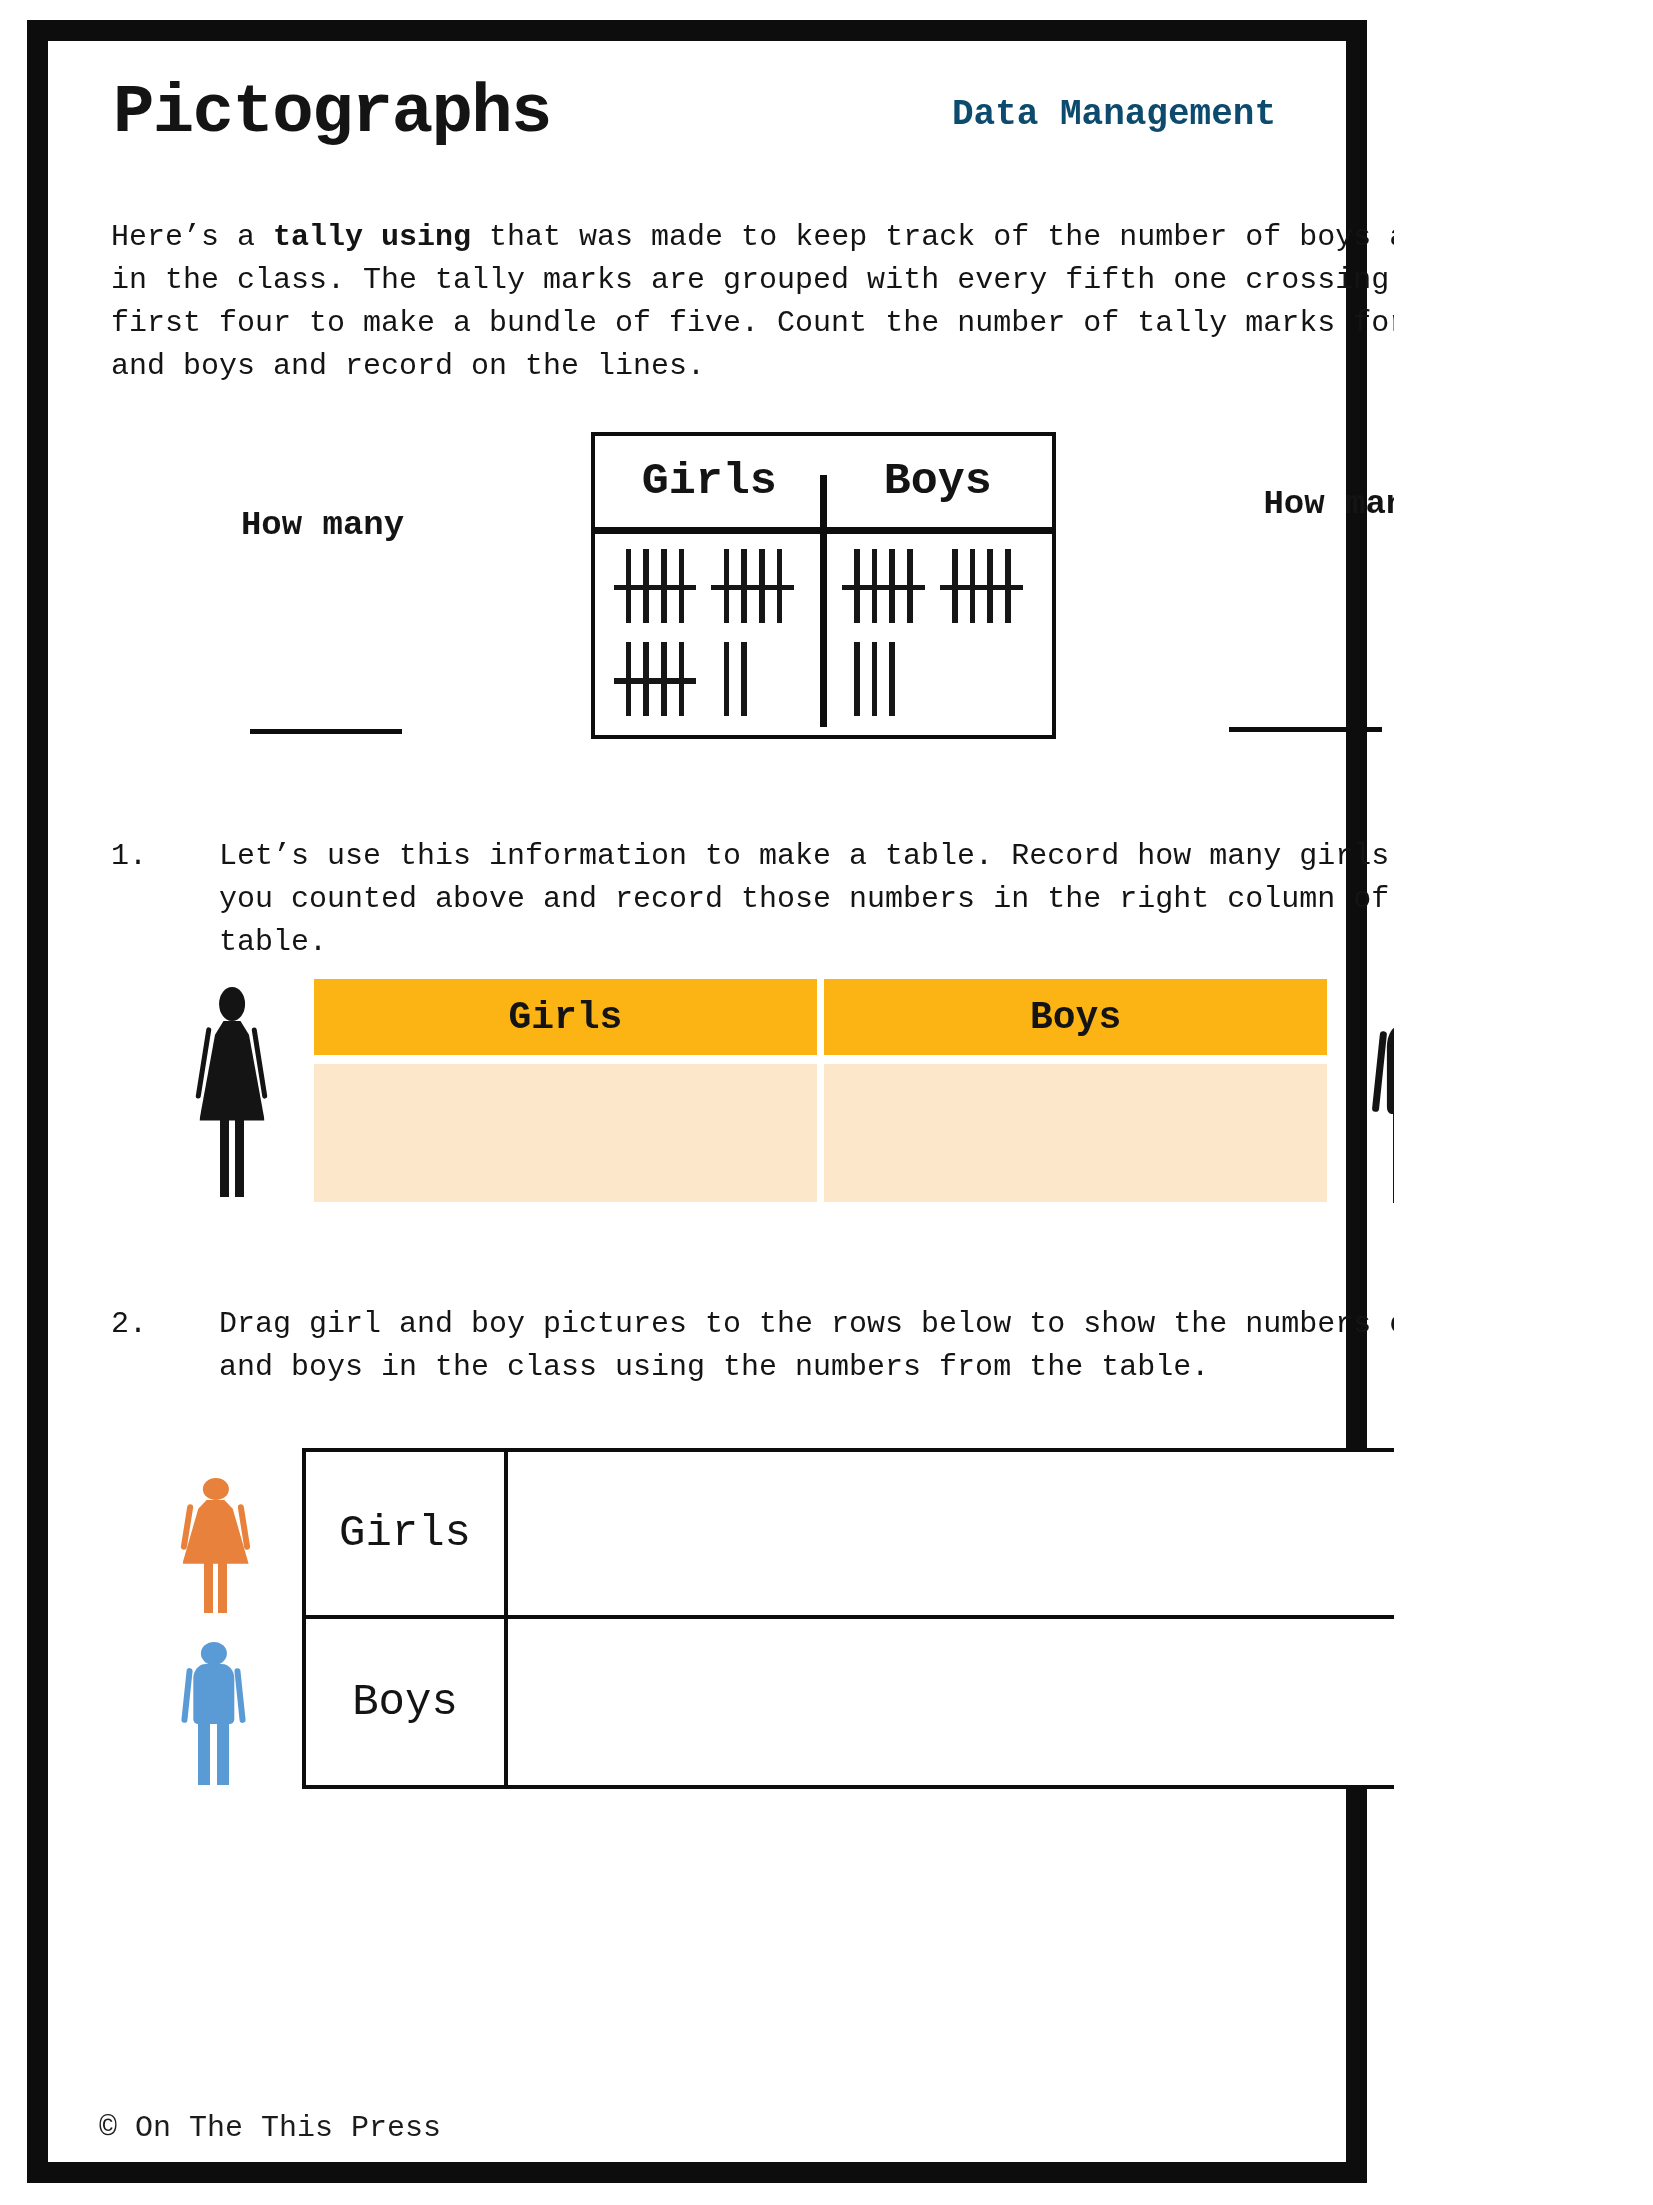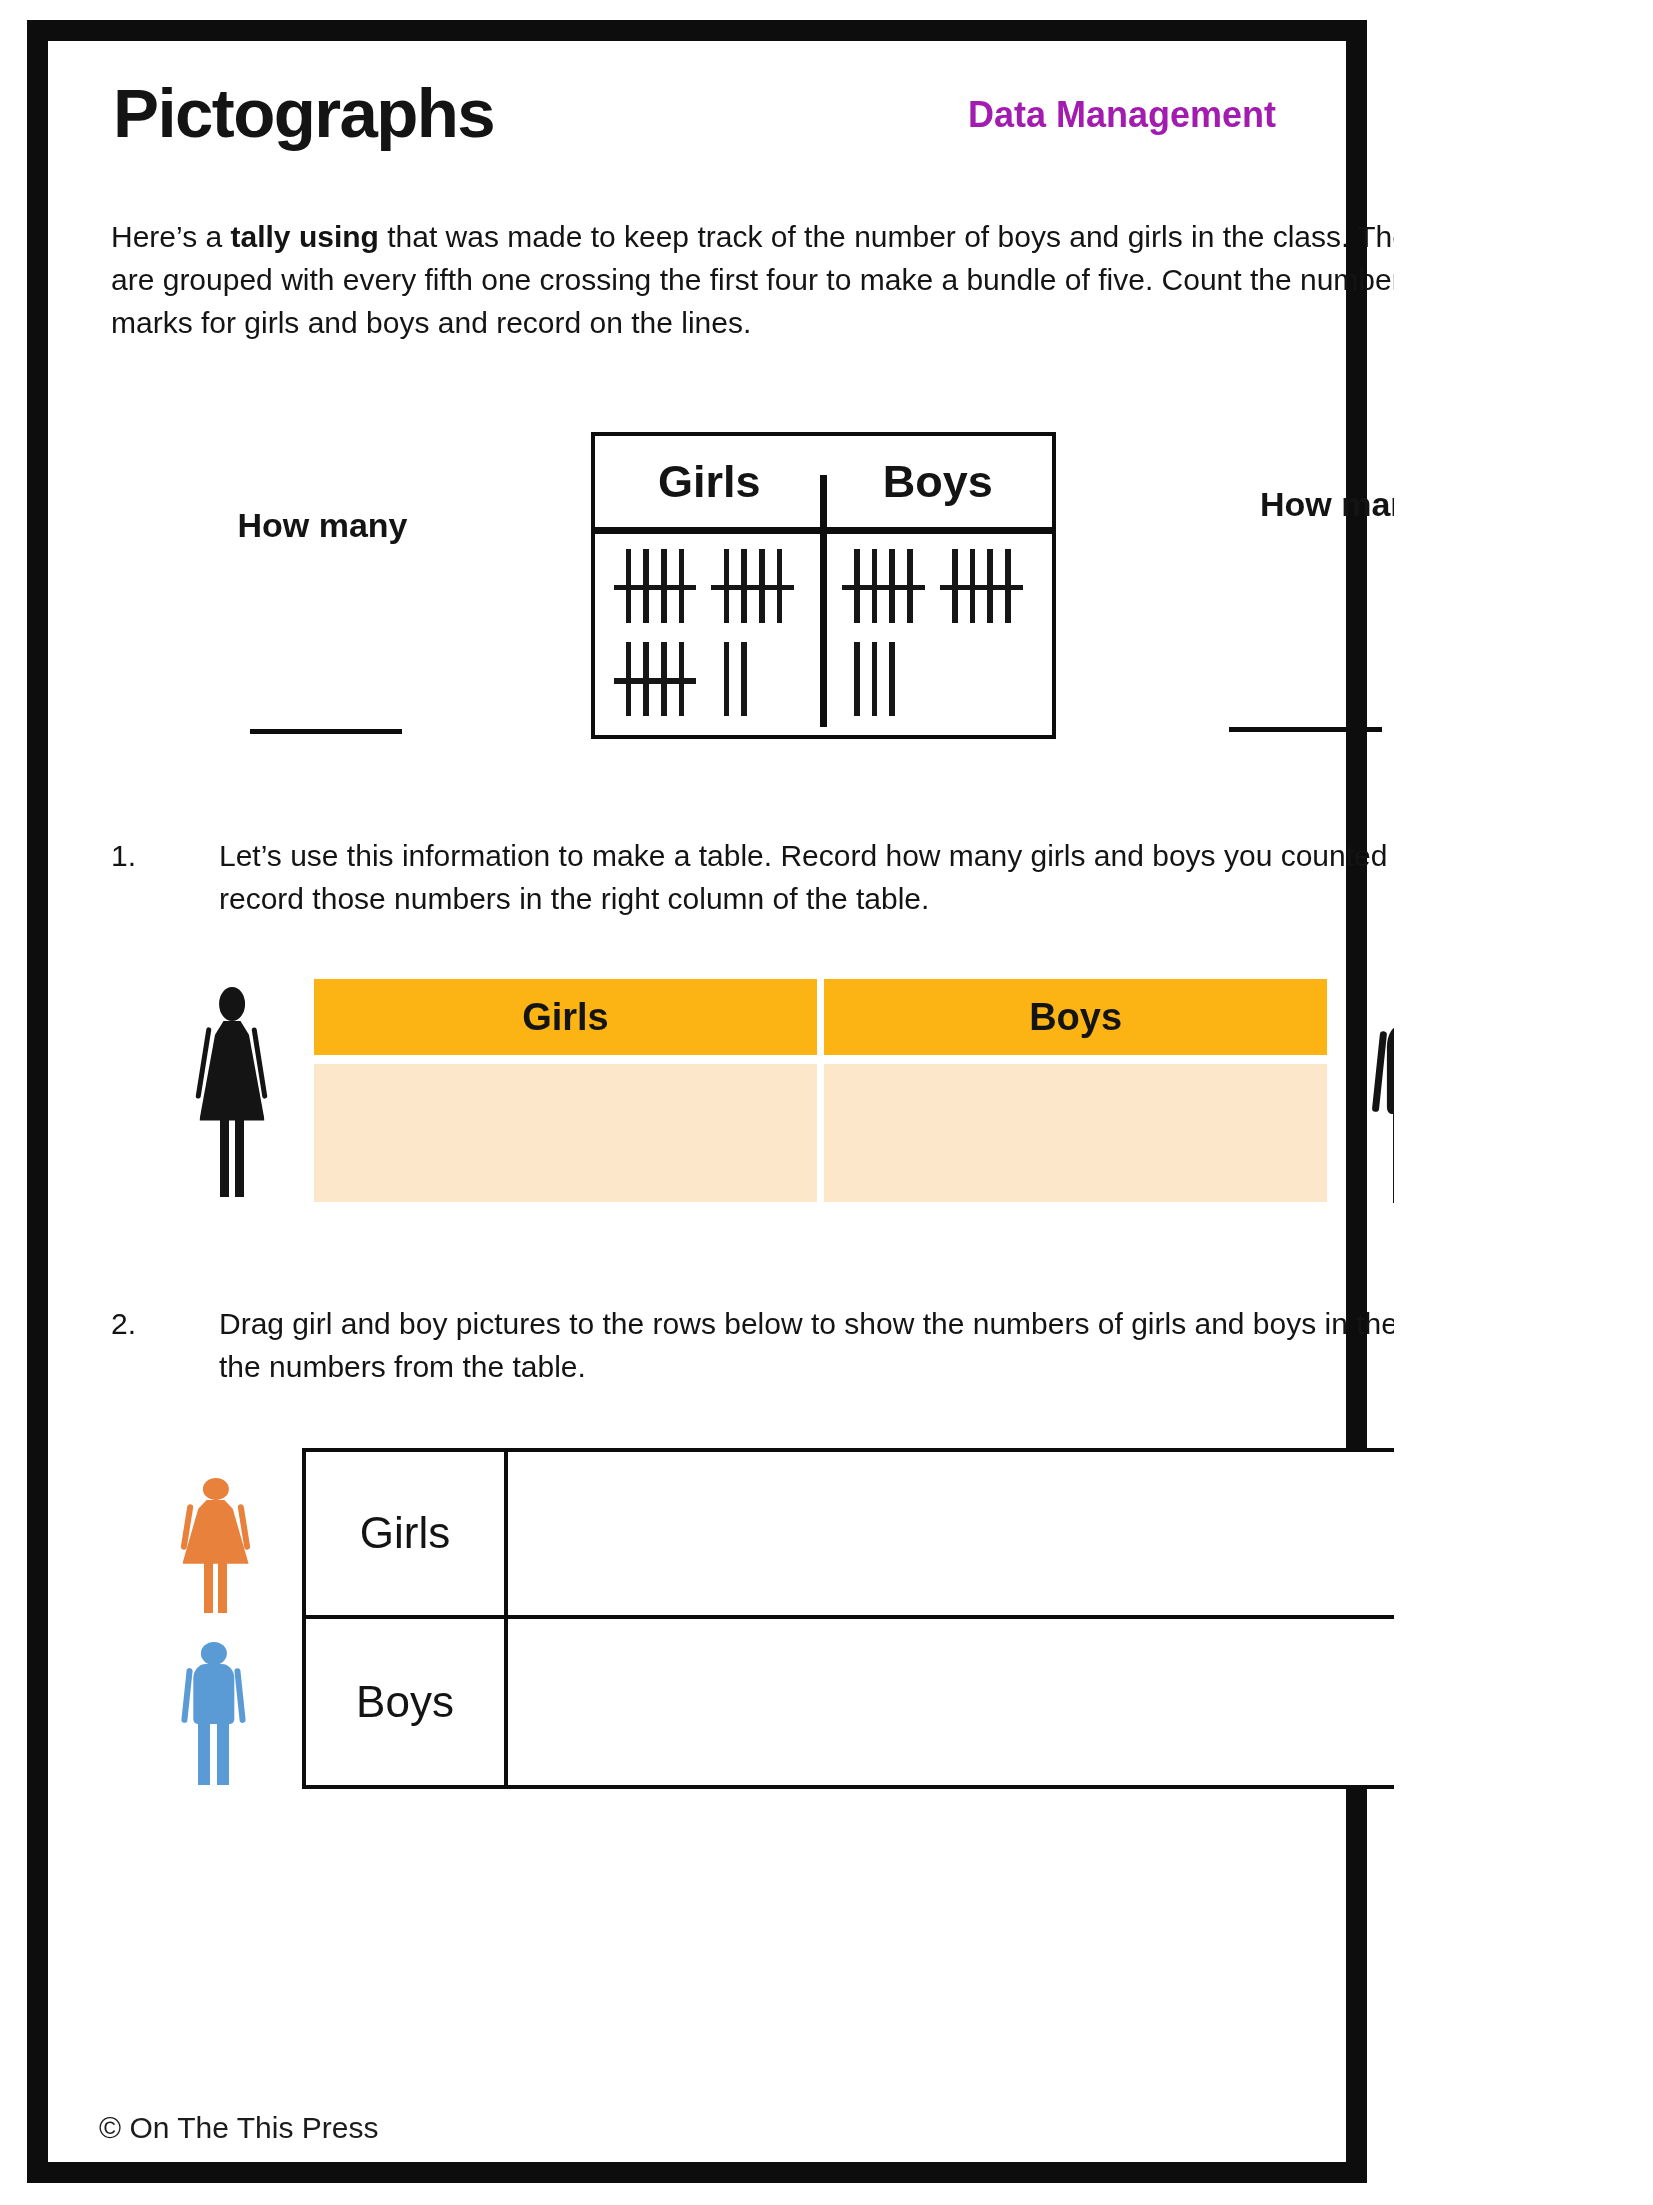--- a/index.html
+++ b/index.html
@@ -1,30 +1,30 @@
 <!DOCTYPE html>
 <html style="font-size:13px"><head>
 <meta charset="utf-8">
 <style>
   html,body { margin:0; padding:0; background:#ffffff; }
   .sheet {
     position:relative; width:1394px; height:2205px; background:#ffffff;
-    font-family:Liberation Sans, sans-serif; color:#141414; overflow:hidden;
+    font-family:Liberation Mono, monospace; color:#141414; overflow:hidden;
   }
   .frame {
     position:absolute; left:27px; top:20px; right:27px; bottom:22px;
     border:21px solid #0d0d0d;
   }
   .page-title {
     position:absolute; left:113px; top:74px; font-size:69px; font-weight:bold;
     letter-spacing:-1.6px;
   }
   .category {
     position:absolute; right:118px; top:94px; font-size:36px; font-weight:bold;
-    color:#a21caf;
+    color:#0c4a6e;
   }
   .intro {
     position:absolute; left:111px; top:216px; width:1453px;
     font-size:30px; line-height:1.43;
   }
   .intro b { font-weight:bold; }
 
   
   .tally-box {
     position:absolute; left:591px; top:432px; width:465px; height:307px;

